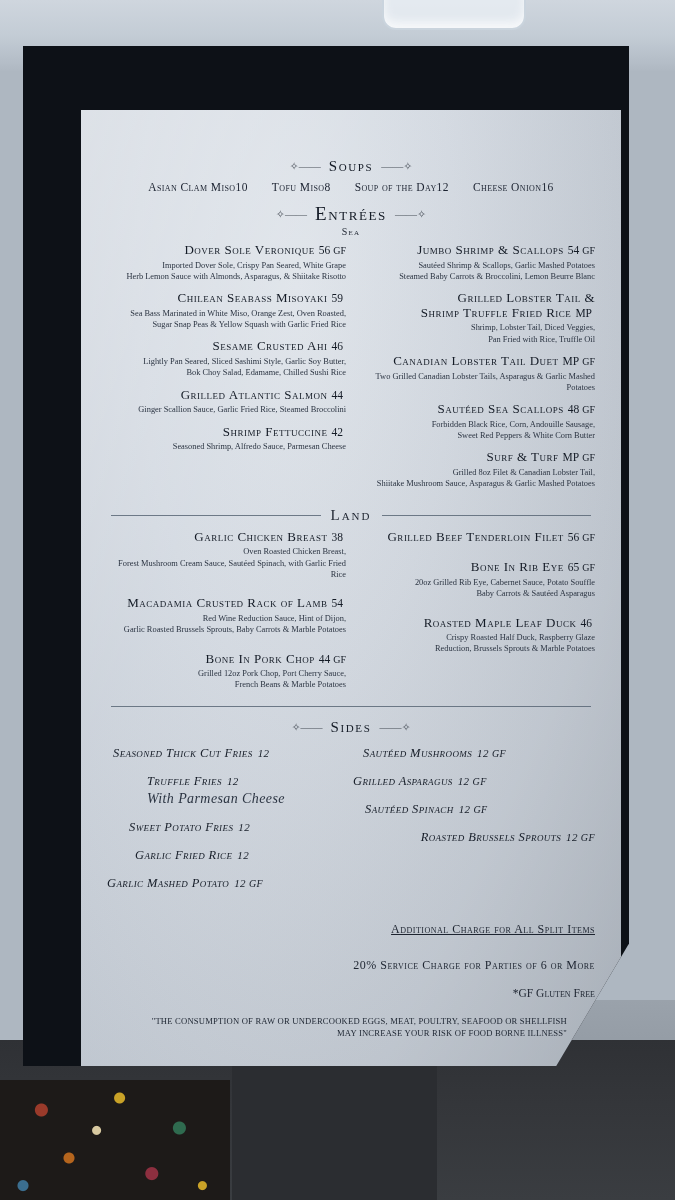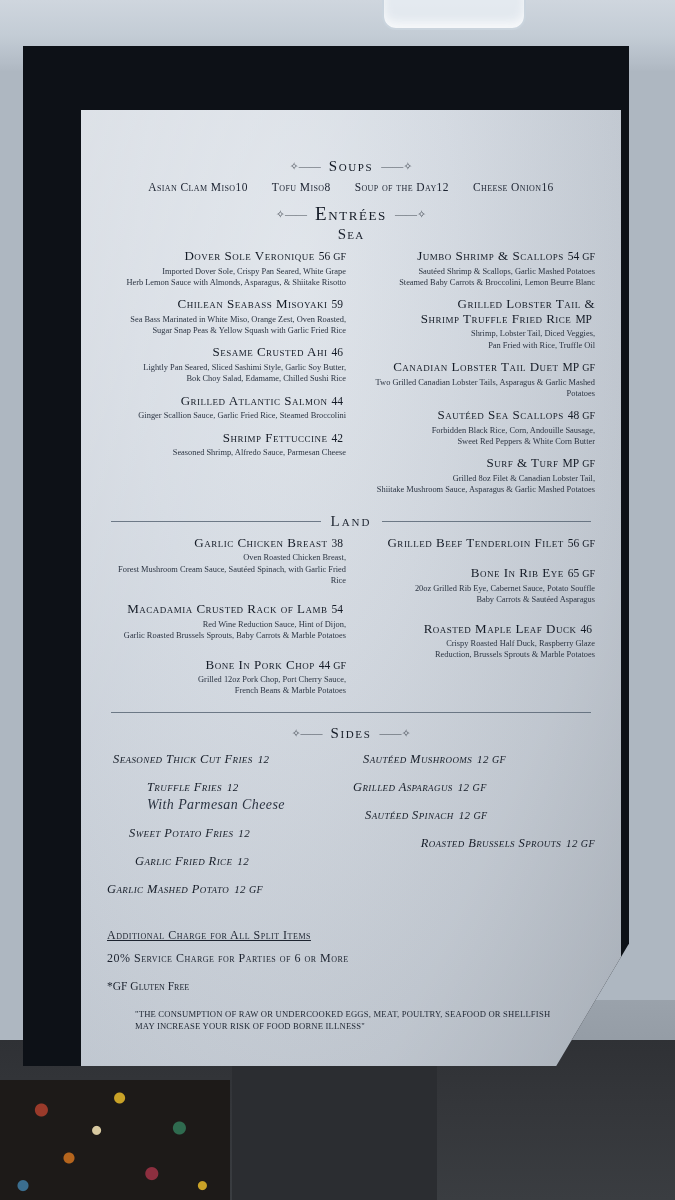--- a/index.html
+++ b/index.html
@@ -115,21 +115,21 @@
   }
   .sec-head .flourish {
     font-size: 11px;
     letter-spacing: 0px;
     opacity: .75;
   }
   .sec-head.big { font-size: 19px; }
   .sec-sub {
     text-align: center;
     font-variant: small-caps;
-    font-size: 15px;
+    font-size: 10px;
     letter-spacing: 1.2px;
     margin: 1px 0 6px 0;
   }
 
   
   .soups-row {
     display: flex;
     justify-content: center;
     gap: 24px;
     font-variant: small-caps;
@@ -222,32 +222,32 @@
   .sides-left li:nth-child(2){ margin-left: 40px; }
   .sides-left li:nth-child(3){ margin-left: 22px; }
   .sides-left li:nth-child(4){ margin-left: 28px; }
   .sides-left li:nth-child(5){ margin-left: 0px; }
   .sides-right li:nth-child(1){ margin-left: 12px; }
   .sides-right li:nth-child(2){ margin-left: 2px; }
   .sides-right li:nth-child(3){ margin-left: 14px; }
   .sides-right li:nth-child(4){ margin-left: -16px; text-align: right; }
 
   
-  .footer { text-align: left; margin-top: 18px; }
+  .footer { text-align: right; margin-top: 18px; }
   .footer .split {
     font-variant: small-caps;
     font-size: 12px;
     letter-spacing: .5px;
     text-decoration: underline;
   }
   .footer .service {
     font-variant: small-caps;
     font-size: 12px;
     letter-spacing: .5px;
-    margin-top: 8px;
+    margin-top: 21px;
   }
   .footer .gfnote {
     font-variant: small-caps;
     font-size: 11.5px;
     margin-top: 14px;
   }
   .footer .warn {
     font-size: 8.6px;
     line-height: 1.4;
     margin-top: 16px;

